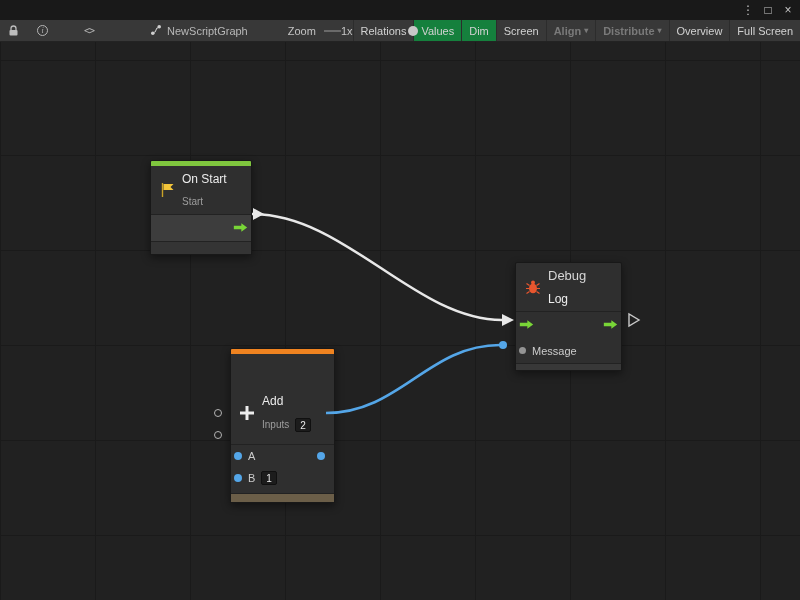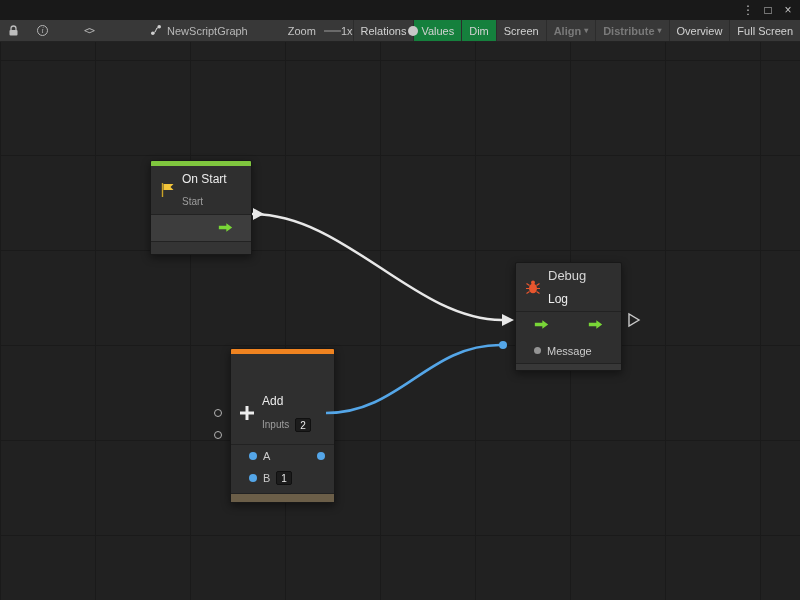--- a/index.html
+++ b/index.html
@@ -42,21 +42,21 @@
   .node { position:absolute; background:#2f2f2f; border:1px solid #181818; border-radius:2px; box-shadow:0 3px 9px rgba(0,0,0,.45); z-index:2; }
   .accent { height:5px; border-radius:1px 1px 0 0; }
   .accent.green { background:#7fc63e; }
   .accent.orange { background:#ef8320; }
   .nhead { display:flex; align-items:center; gap:6px; padding:6px 7px; }
   .nicon { width:18px; display:flex; align-items:center; justify-content:center; flex:0 0 auto; }
   .ncol { display:flex; flex-direction:column; gap:10px; }
   .ntitle { font-size:12px; line-height:14px; color:#ececec; }
   .nsub { font-size:10px; line-height:12px; color:#9d9d9d; }
   .nsep { height:1px; background:#222; }
-  .prow { display:flex; align-items:center; gap:6px; padding:0 18px; position:relative; }
+  .prow { display:flex; align-items:center; gap:6px; padding:0 3px; position:relative; }
   .plabel { font-size:11px; color:#cccccc; }
   .dot { width:8px; height:8px; border-radius:50%; flex:0 0 auto; }
   .dot.blue { background:#54a6e8; }
   .dot.gray { width:7px; height:7px; background:#949494; }
   .valbox { background:#1c1c1c; border:1px solid #101010; border-radius:2px; min-width:14px; height:14px; line-height:13px; padding:0 4px; font-size:10px; color:#eaeaea; text-align:center; }
 
   
   .node-onstart { left:150px; top:118px; width:102px; }
   .node-onstart .prow { height:26px; justify-content:flex-end; background:#3d3d3d; }
   .node-onstart .nfooter { height:13px; background:#343434; border-top:1px solid #222; }

